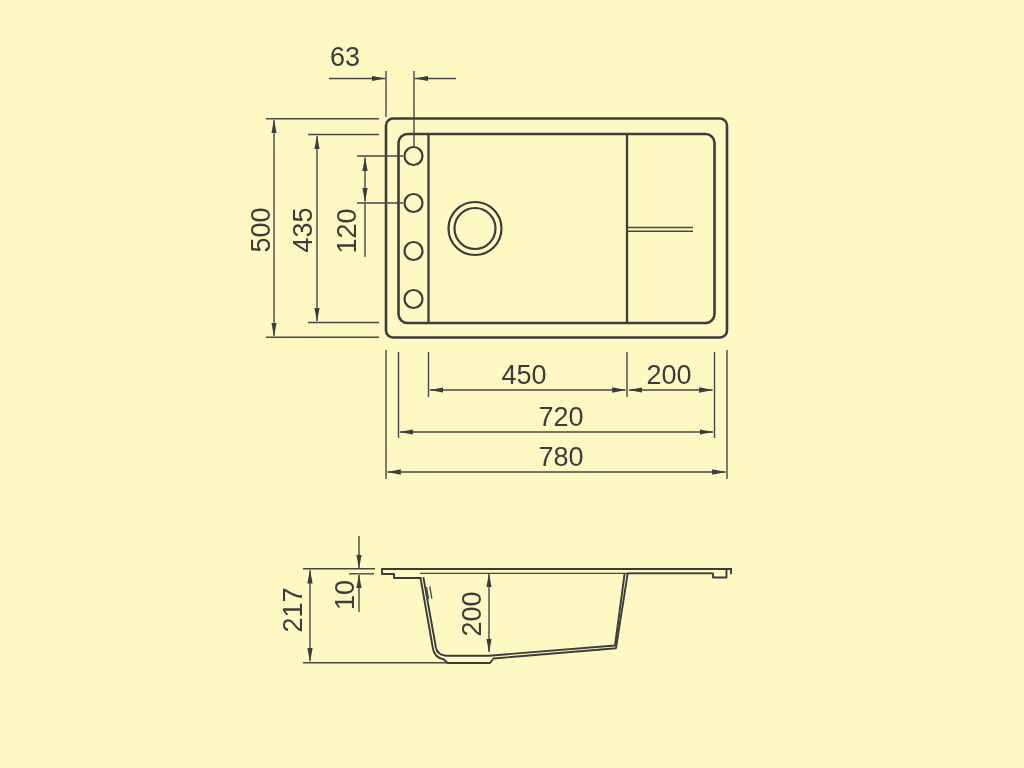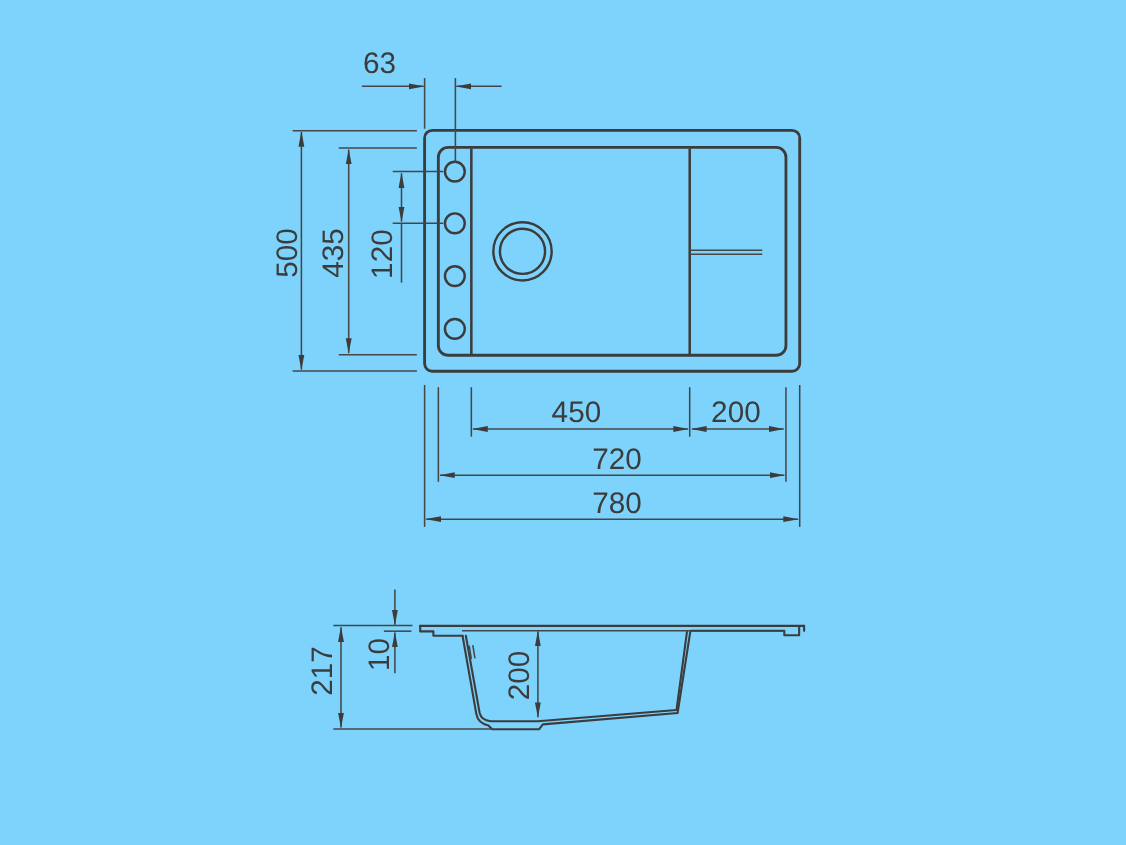--- a/index.html
+++ b/index.html
@@ -1,16 +1,16 @@
 <!DOCTYPE html>
 <html><head>
 <meta charset="utf-8">
 <style>
   html,body{margin:0;padding:0;background:#ffffff;}
-  .page{position:relative;width:1024px;height:768px;background:#7dd3fc;overflow:hidden;}
+  .page{position:relative;width:1024px;height:768px;background:#fef9c3;overflow:hidden;}
   svg{position:absolute;left:0;top:0;}
   svg text{
     font-family:"Liberation Sans","DejaVu Sans",sans-serif;
     font-size:27px;
     fill:#3c3c3c;
   }
   .outline{stroke:#3c3c3c;fill:none;}
   .thin{stroke:#464646;fill:none;stroke-width:1.4;}
   .profile{stroke:#3c3c3c;fill:none;stroke-width:1.9;stroke-linejoin:round;stroke-linecap:round;}
 </style>

